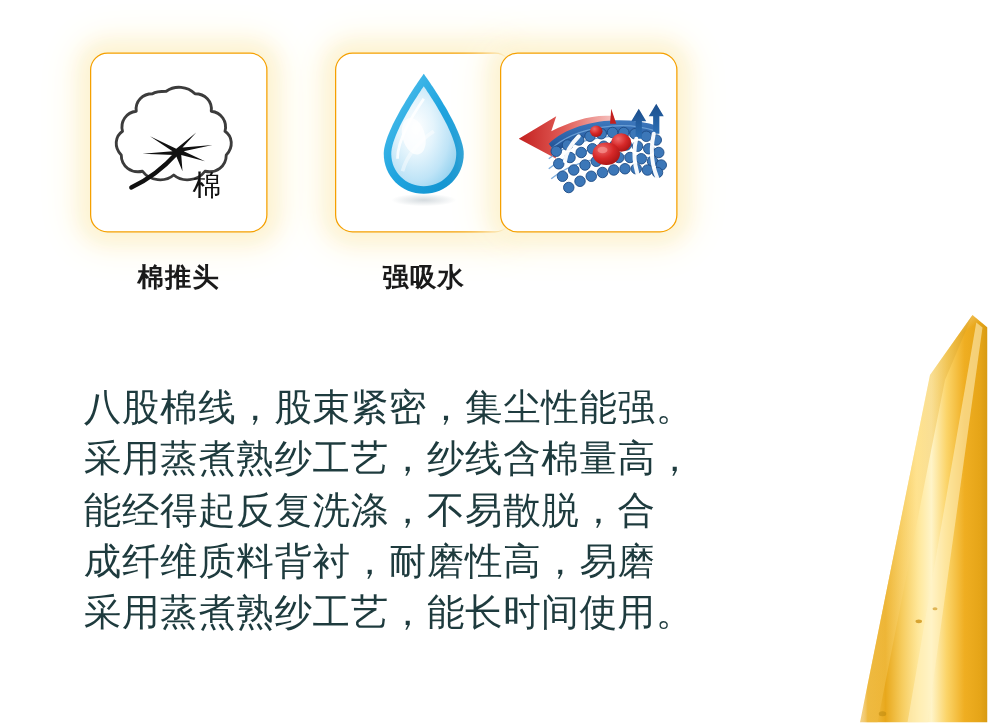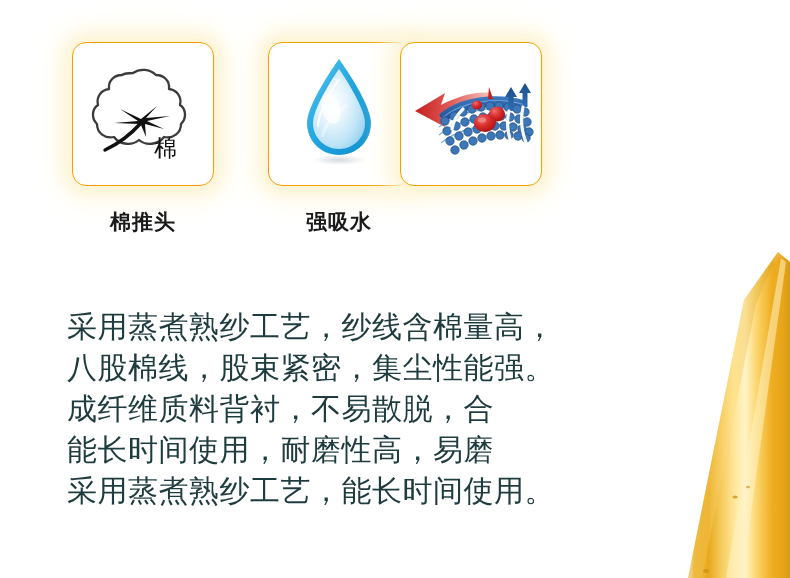--- a/index.html
+++ b/index.html
@@ -285,20 +285,20 @@
               <path d="M118 54 C114 72 118 86 126 100"></path>
               <path d="M58 56 C52 62 48 68 47 76"></path>
             </g>
           </svg>
         </span>
       </div>
     </div>
   </div>
 
   <div class="body-copy">
+    <span class="ln">八股棉线，股束紧密，集尘性能强。</span>
     <span class="ln">采用蒸煮熟纱工艺，纱线含棉量高，</span>
-    <span class="ln">八股棉线，股束紧密，集尘性能强。</span>
-    <span class="ln">成纤维质料背衬，不易散脱，合</span>
-    <span class="ln">能长时间使用，耐磨性高，易磨</span>
+    <span class="ln">能经得起反复洗涤，不易散脱，合</span>
+    <span class="ln">成纤维质料背衬，耐磨性高，易磨</span>
     <span class="ln">采用蒸煮熟纱工艺，能长时间使用。</span>
   </div>
 
 </div>
 
 </body></html>

